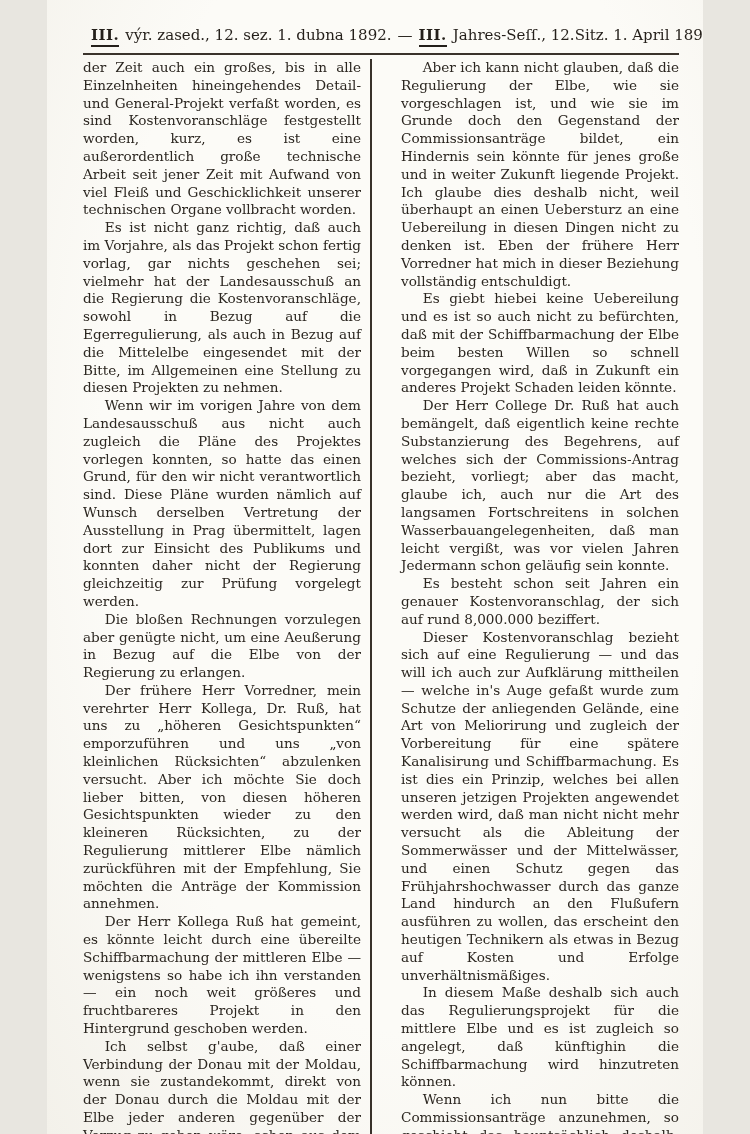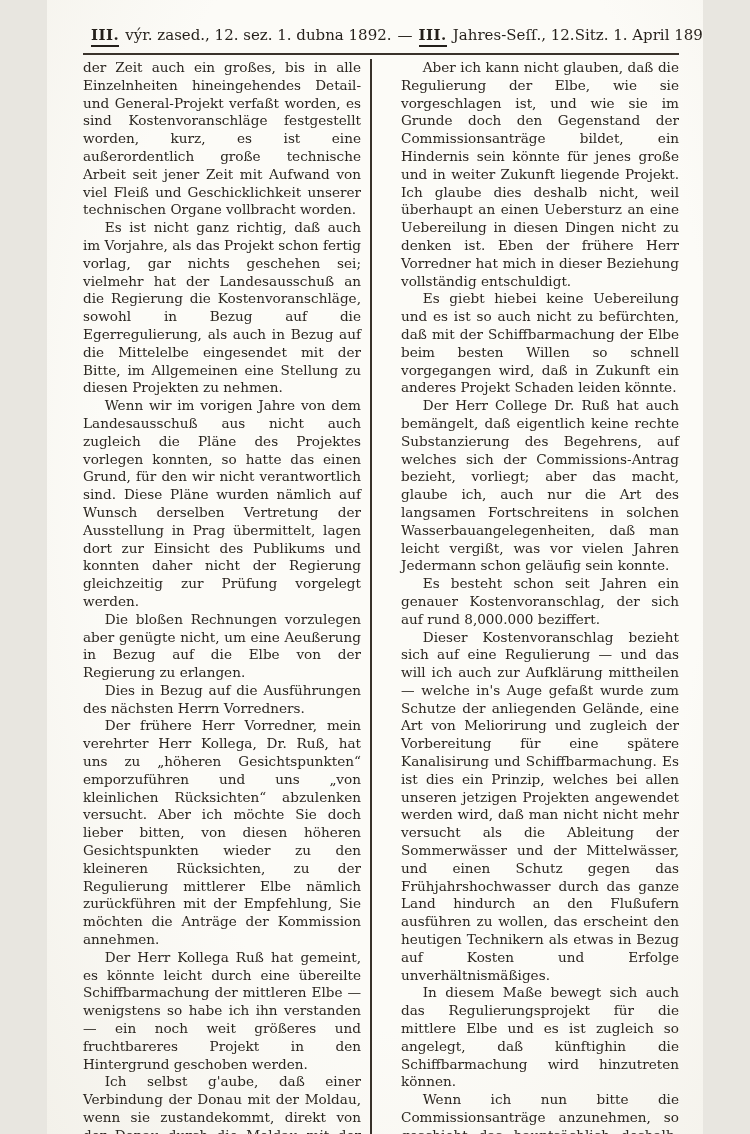--- a/index.html
+++ b/index.html
@@ -95,35 +95,34 @@
   </div>
   <hr class="header-rule">
 
   <div class="columns">
 
     <div class="col col-left">
       <p class="noindent">der Zeit auch ein großes, bis in alle Einzelnheiten hineingehendes Detail- und General-Projekt verfaßt worden, es sind Kostenvoranschläge festgestellt worden, kurz, es ist eine außerordentlich große technische Arbeit seit jener Zeit mit Aufwand von viel Fleiß und Geschicklichkeit unserer technischen Organe vollbracht worden.</p>
       <p>Es ist nicht ganz richtig, daß auch im Vorjahre, als das Projekt schon fertig vorlag, gar nichts geschehen sei; vielmehr hat der Landesausschuß an die Regierung die Kostenvoranschläge, sowohl in Bezug auf die Egerregulierung, als auch in Bezug auf die Mittelelbe eingesendet mit der Bitte, im Allgemeinen eine Stellung zu diesen Projekten zu nehmen.</p>
       <p>Wenn wir im vorigen Jahre von dem Landesausschuß aus nicht auch zugleich die Pläne des Projektes vorlegen konnten, so hatte das einen Grund, für den wir nicht verantwortlich sind. Diese Pläne wurden nämlich auf Wunsch derselben Vertretung der Ausstellung in Prag übermittelt, lagen dort zur Einsicht des Publikums und konnten daher nicht der Regierung gleichzeitig zur Prüfung vorgelegt werden.</p>
       <p>Die bloßen Rechnungen vorzulegen aber genügte nicht, um eine Aeußerung in Bezug auf die Elbe von der Regierung zu erlangen.</p>
-      <p>Dies in Bezug auf die Ausführungen des nächsten Herrn Vorredners.</p>
       <p>Der frühere Herr Vorredner, mein verehrter Herr Kollega, Dr. Ruß, hat uns zu „höheren Gesichtspunkten“ emporzuführen und uns „von kleinlichen Rücksichten“ abzulenken versucht. Aber ich möchte Sie doch lieber bitten, von diesen höheren Gesichtspunkten wieder zu den kleineren Rücksichten, zu der Regulierung mittlerer Elbe nämlich zurückführen mit der Empfehlung, Sie möchten die Anträge der Kommission annehmen.</p>
       <p>Der Herr Kollega Ruß hat gemeint, es könnte leicht durch eine übereilte Schiffbarmachung der mittleren Elbe — wenigstens so habe ich ihn verstanden — ein noch weit größeres und fruchtbareres Projekt in den Hintergrund geschoben werden.</p>
       <p>Ich selbst g'aube, daß einer Verbindung der Donau mit der Moldau, wenn sie zustandekommt, direkt von der Donau durch die Moldau mit der Elbe jeder anderen gegenüber der Vorzug zu geben wäre, schon aus dem Grunde, weil sie den Mittelpunkt des Landes, dessen Hauptstadt berührt und weil alle Vortheile auch diesem Centrum des Landes zutheil werden müßten.</p>
     </div>
 
     <div class="col-divider"></div>
 
     <div class="col col-right">
       <p>Aber ich kann nicht glauben, daß die Regulierung der Elbe, wie sie vorgeschlagen ist, und wie sie im Grunde doch den Gegenstand der Commissionsanträge bildet, ein Hindernis sein könnte für jenes große und in weiter Zukunft liegende Projekt. Ich glaube dies deshalb nicht, weil überhaupt an einen Uebersturz an eine Uebereilung in diesen Dingen nicht zu denken ist. Eben der frühere Herr Vorredner hat mich in dieser Beziehung vollständig entschuldigt.</p>
       <p>Es giebt hiebei keine Uebereilung und es ist so auch nicht zu befürchten, daß mit der Schiffbarmachung der Elbe beim besten Willen so schnell vorgegangen wird, daß in Zukunft ein anderes Projekt Schaden leiden könnte.</p>
       <p>Der Herr College Dr. Ruß hat auch bemängelt, daß eigentlich keine rechte Substanzierung des Begehrens, auf welches sich der Commissions-Antrag bezieht, vorliegt; aber das macht, glaube ich, auch nur die Art des langsamen Fortschreitens in solchen Wasserbauangelegenheiten, daß man leicht vergißt, was vor vielen Jahren Jedermann schon geläufig sein konnte.</p>
       <p>Es besteht schon seit Jahren ein genauer Kostenvoranschlag, der sich auf rund 8,000.000 beziffert.</p>
       <p>Dieser Kostenvoranschlag bezieht sich auf eine Regulierung — und das will ich auch zur Aufklärung mittheilen — welche in's Auge gefaßt wurde zum Schutze der anliegenden Gelände, eine Art von Meliorirung und zugleich der Vorbereitung für eine spätere Kanalisirung und Schiffbarmachung. Es ist dies ein Prinzip, welches bei allen unseren jetzigen Projekten angewendet werden wird, daß man nicht nicht mehr versucht als die Ableitung der Sommerwässer und der Mittelwässer, und einen Schutz gegen das Frühjahrshochwasser durch das ganze Land hindurch an den Flußufern ausführen zu wollen, das erscheint den heutigen Technikern als etwas in Bezug auf Kosten und Erfolge unverhältnismäßiges.</p>
-      <p>In diesem Maße bewegt sich auch das Regulierungsprojekt für die mittlere Elbe und es ist zugleich so angelegt, daß künftighin die Schiffbarmachung wird hinzutreten können.</p>
+      <p>In diesem Maße deshalb sich auch das Regulierungsprojekt für die mittlere Elbe und es ist zugleich so angelegt, daß künftighin die Schiffbarmachung wird hinzutreten können.</p>
       <p>Wenn ich nun bitte die Commissionsanträge anzunehmen, so geschieht das hauptsächlich deshalb, weil sich diese Regulierung der Elbe in eine außerordentlich dringliche verwandelt hat durch die großen Unternehmungen, welche seit einigen Jahren im Gange sind im ganzen Gebiete auf beiden Ufern der Mittelelbe.</p>
       <p class="gap-before">In allen unseren College wird das mit-</p>
       <p class="sheet-number">67</p>
     </div>
 
   </div>
 
 </div>
 
 </body></html>

